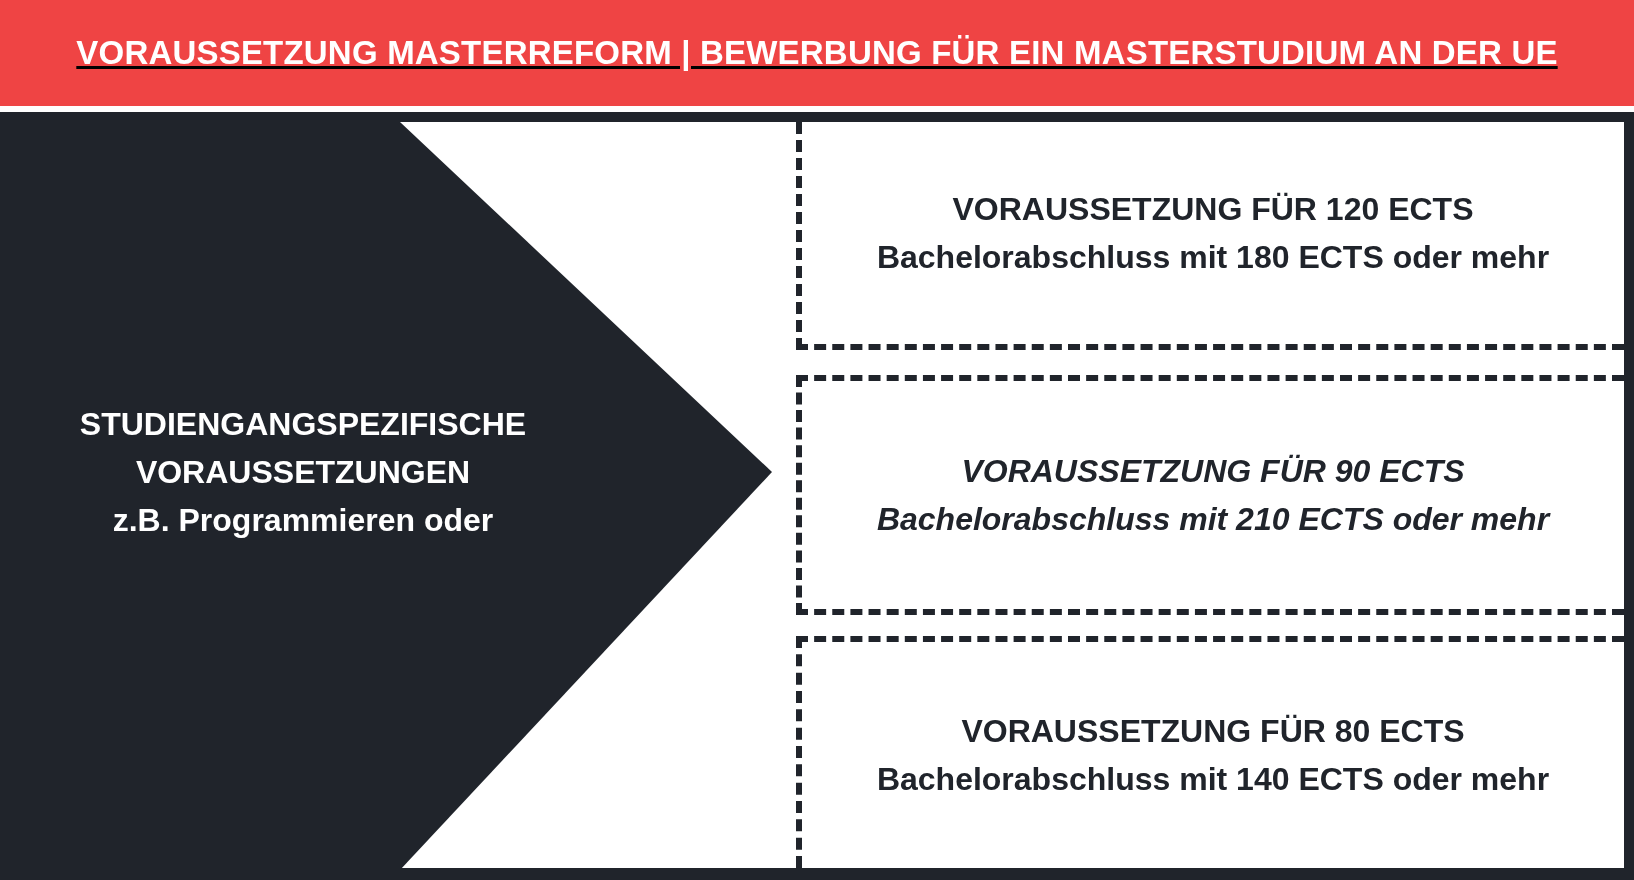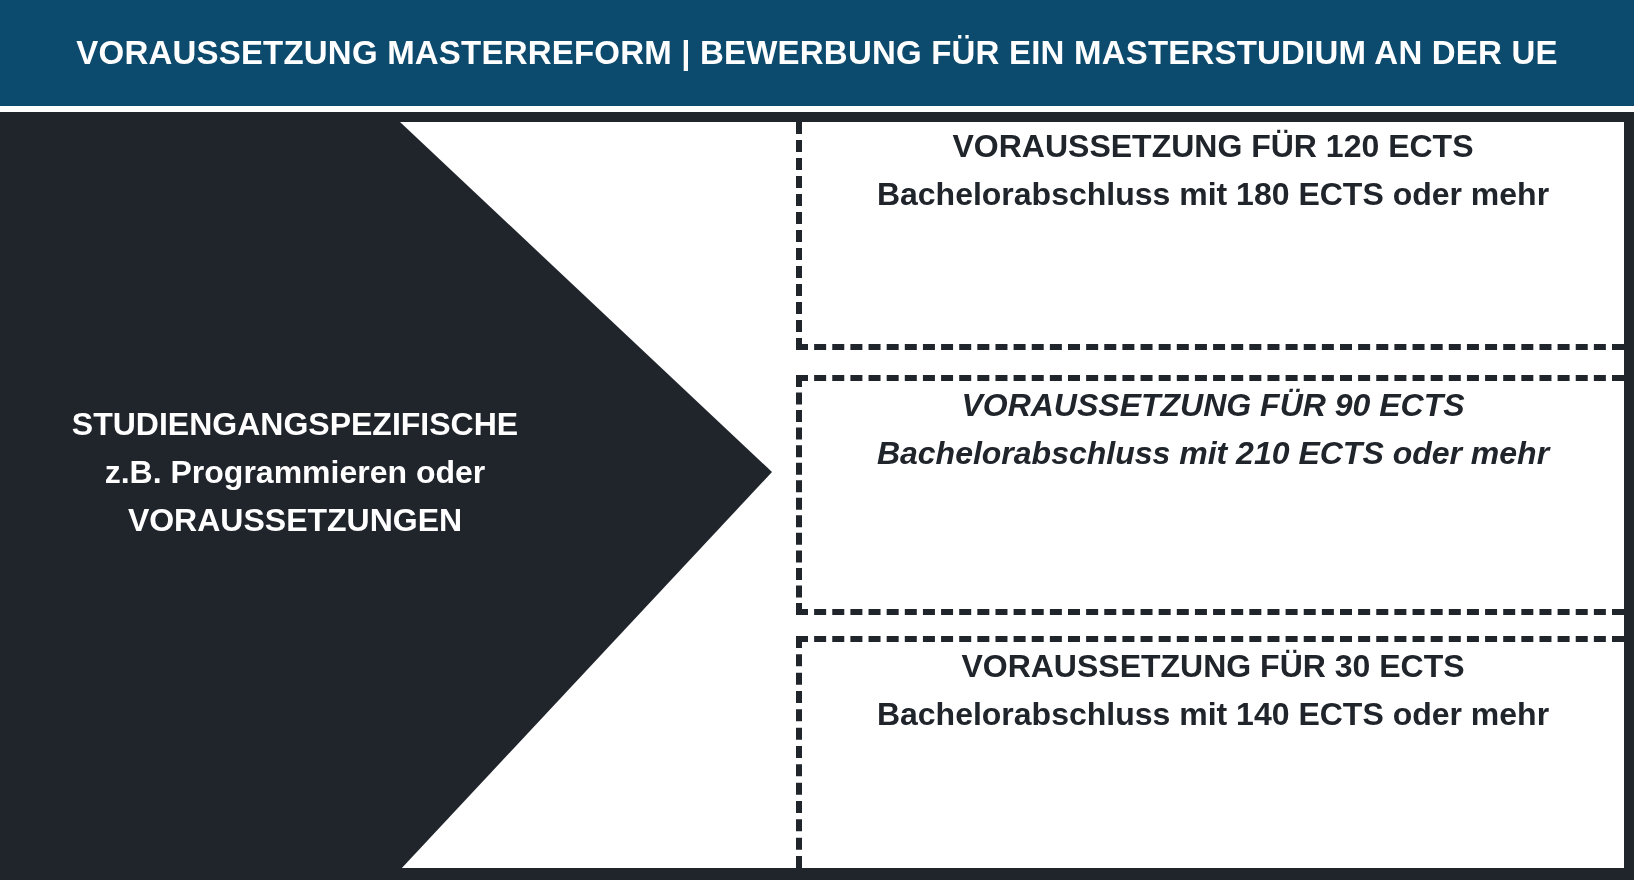--- a/index.html
+++ b/index.html
@@ -12,24 +12,25 @@
       height: 880px;
       position: relative;
       overflow: hidden;
       font-family: "Liberation Sans", "DejaVu Sans", sans-serif;
     }
     .header {
       position: absolute;
       left: 0; top: 0;
       width: 1634px;
       height: 106px;
-      background: #0c4a6e;
+      background: #ef4444;
       display: flex;
       align-items: center;
       justify-content: center;
+      text-decoration: underline;
     }
     .header-title {
       color: #ffffff;
       font-weight: bold;
       font-size: 33px;
       letter-spacing: 0.2px;
       white-space: nowrap;
     }
     .body-frame {
       position: absolute;
@@ -46,38 +47,39 @@
       background: #ffffff;
     }
     .chevron {
       position: absolute;
       left: 0; top: 112px;
       width: 780px;
       height: 768px;
     }
     .left-text {
       position: absolute;
-      left: 40px; top: 400px;
+      left: 48px; top: 400px;
       width: 510px;
       color: #ffffff;
       font-weight: bold;
       font-size: 32px;
       line-height: 48px;
       text-align: center;
     }
     .left-text div { white-space: nowrap; }
     .box {
       position: absolute;
       left: 796px;
       width: 828px;
       box-sizing: border-box;
       border-left: 6px dashed #20242b;
       display: flex;
       flex-direction: column;
       align-items: center;
+      justify-content: center;
       color: #20242b;
       font-weight: bold;
       font-size: 32px;
       line-height: 48px;
       text-align: center;
     }
     .box .title { white-space: nowrap; }
     .box .desc { white-space: nowrap; }
     .box-1 {
       top: 122px;
@@ -106,30 +108,30 @@
 
 <div class="body-frame"></div>
 <div class="body-inner"></div>
 
 <svg class="chevron" viewBox="0 0 780 768" width="780" height="768">
   <polygon points="0,10 400,10 772,360 400,758 0,758" fill="#20242b"></polygon>
 </svg>
 
 <div class="left-text">
   <div>STUDIENGANGSPEZIFISCHE</div>
+  <div>VORAUSSETZUNGEN</div>
   <div>z.B. Programmieren oder</div>
-  <div>VORAUSSETZUNGEN</div>
 </div>
 
 <div class="box box-1">
   <div class="title">VORAUSSETZUNG FÜR 120 ECTS</div>
   <div class="desc">Bachelorabschluss mit 180 ECTS oder mehr</div>
 </div>
 
 <div class="box box-2">
   <div class="title">VORAUSSETZUNG FÜR 90 ECTS</div>
   <div class="desc">Bachelorabschluss mit 210 ECTS oder mehr</div>
 </div>
 
 <div class="box box-3">
-  <div class="title">VORAUSSETZUNG FÜR 30 ECTS</div>
+  <div class="title">VORAUSSETZUNG FÜR 80 ECTS</div>
   <div class="desc">Bachelorabschluss mit 140 ECTS oder mehr</div>
 </div>
 
 </body></html>

